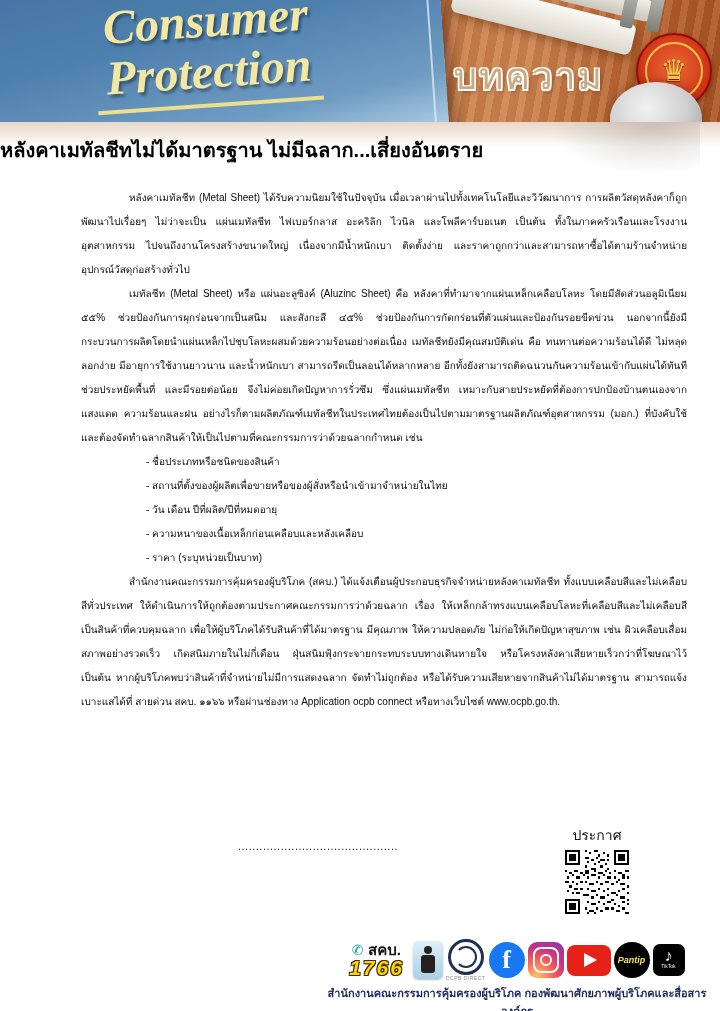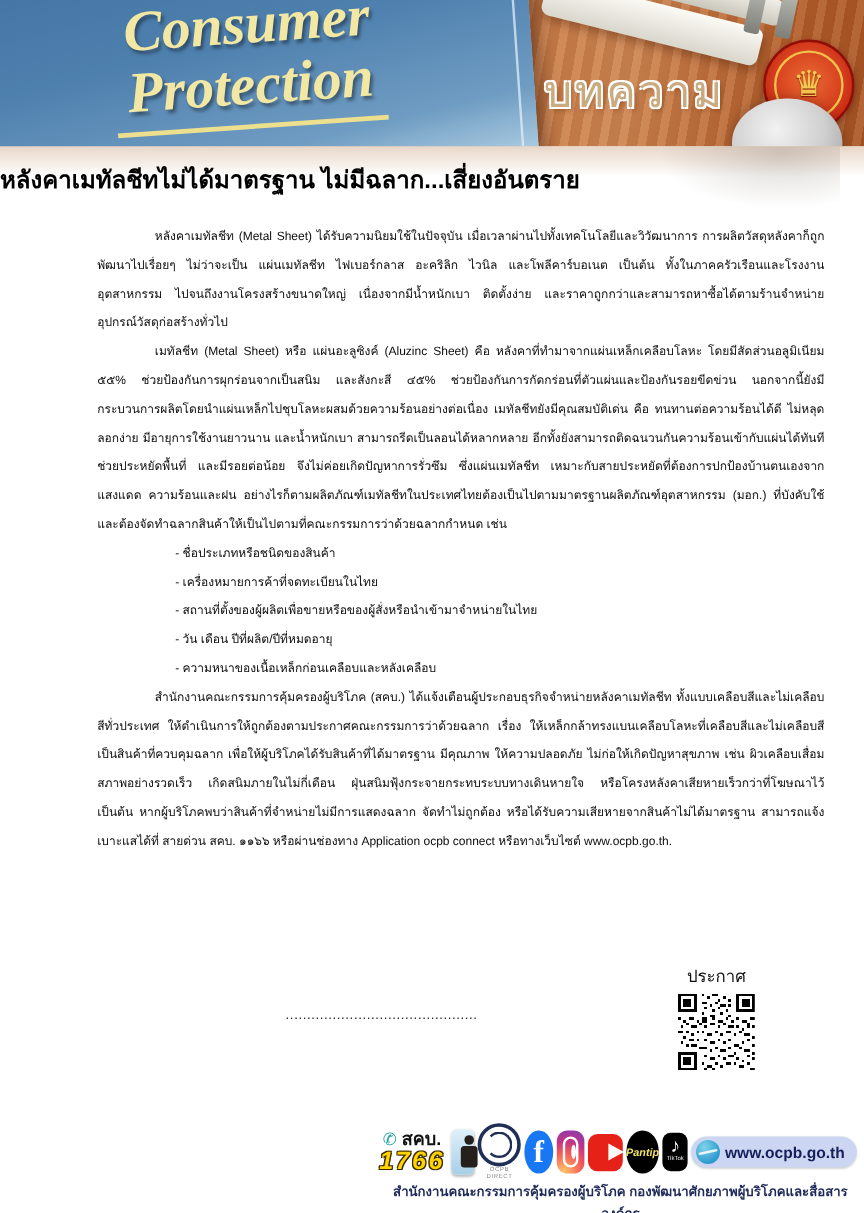--- a/index.html
+++ b/index.html
@@ -87,21 +87,21 @@
     font-size:10px; line-height:24px; text-align:justify; color:#0a0a0a;margin-left:24px;
   }
   .body-text p { text-indent:48px; margin:0; }
   .bullet { margin-left:65px; }
 
   
   .divider-dots {
     position:absolute; top:840px; left:238px; width:160px;
     font-size:11px; letter-spacing:0.5px; color:#222; overflow:hidden; white-space:nowrap;
   }
-  .publish-block { position:absolute; top:802px; right:88px; width:70px; text-align:center; }
+  .publish-block { position:absolute; top:824px; right:88px; width:70px; text-align:center; }
   .publish-label { font-size:14px; color:#111; margin-bottom:4px; }
   .qr { width:64px; height:64px; display:block; margin:0 auto; }
 
   
   .footer { position:absolute; top:938px; right:2px; width:402px; }
   .icons-row { display:flex; align-items:center; justify-content:center; gap:3px; height:44px; padding-right:4px; }
   .org-text { margin-top:2px; text-align:center; font-size:11px; font-weight:bold; color:#1e2a5a; }
 
   .hotline { width:62px; text-align:center; line-height:1; margin-right:2px; }
   .hotline-top { font-size:15px; font-weight:bold; color:#111; white-space:nowrap; }
@@ -165,24 +165,24 @@
   </div>
 
   <div class="title-band">
     <div class="doc-title">หลังคาเมทัลชีทไม่ได้มาตรฐาน ไม่มีฉลาก...เสี่ยงอันตราย</div>
   </div>
 
   <div class="body-text">
     <p>หลังคาเมทัลชีท (Metal Sheet) ได้รับความนิยมใช้ในปัจจุบัน เมื่อเวลาผ่านไปทั้งเทคโนโลยีและวิวัฒนาการ การผลิตวัสดุหลังคาก็ถูกพัฒนาไปเรื่อยๆ ไม่ว่าจะเป็น แผ่นเมทัลชีท ไฟเบอร์กลาส อะคริลิก ไวนิล และโพลีคาร์บอเนต เป็นต้น ทั้งในภาคครัวเรือนและโรงงานอุตสาหกรรม ไปจนถึงงานโครงสร้างขนาดใหญ่ เนื่องจากมีน้ำหนักเบา ติดตั้งง่าย และราคาถูกกว่าและสามารถหาซื้อได้ตามร้านจำหน่ายอุปกรณ์วัสดุก่อสร้างทั่วไป</p>
     <p>เมทัลชีท (Metal Sheet) หรือ แผ่นอะลูซิงค์ (Aluzinc Sheet) คือ หลังคาที่ทำมาจากแผ่นเหล็กเคลือบโลหะ โดยมีสัดส่วนอลูมิเนียม ๕๕% ช่วยป้องกันการผุกร่อนจากเป็นสนิม และสังกะสี ๔๕% ช่วยป้องกันการกัดกร่อนที่ตัวแผ่นและป้องกันรอยขีดข่วน นอกจากนี้ยังมีกระบวนการผลิตโดยนำแผ่นเหล็กไปชุบโลหะผสมด้วยความร้อนอย่างต่อเนื่อง เมทัลชีทยังมีคุณสมบัติเด่น คือ ทนทานต่อความร้อนได้ดี ไม่หลุดลอกง่าย มีอายุการใช้งานยาวนาน และน้ำหนักเบา สามารถรีดเป็นลอนได้หลากหลาย อีกทั้งยังสามารถติดฉนวนกันความร้อนเข้ากับแผ่นได้ทันที ช่วยประหยัดพื้นที่ และมีรอยต่อน้อย จึงไม่ค่อยเกิดปัญหาการรั่วซึม ซึ่งแผ่นเมทัลชีท เหมาะกับสายประหยัดที่ต้องการปกป้องบ้านตนเองจากแสงแดด ความร้อนและฝน อย่างไรก็ตามผลิตภัณฑ์เมทัลชีทในประเทศไทยต้องเป็นไปตามมาตรฐานผลิตภัณฑ์อุตสาหกรรม (มอก.) ที่บังคับใช้และต้องจัดทำฉลากสินค้าให้เป็นไปตามที่คณะกรรมการว่าด้วยฉลากกำหนด เช่น</p>
     <div class="bullet">- ชื่อประเภทหรือชนิดของสินค้า</div>
-    <div class="bullet">- เครื่องหมายการค้าที่จดทะเบียนในไทย</div>
     <div class="bullet">- สถานที่ตั้งของผู้ผลิตเพื่อขายหรือของผู้สั่งหรือนำเข้ามาจำหน่ายในไทย</div>
     <div class="bullet">- วัน เดือน ปีที่ผลิต/ปีที่หมดอายุ</div>
     <div class="bullet">- ความหนาของเนื้อเหล็กก่อนเคลือบและหลังเคลือบ</div>
+    <div class="bullet">- ราคา (ระบุหน่วยเป็นบาท)</div>
     <p>สำนักงานคณะกรรมการคุ้มครองผู้บริโภค (สคบ.) ได้แจ้งเตือนผู้ประกอบธุรกิจจำหน่ายหลังคาเมทัลชีท ทั้งแบบเคลือบสีและไม่เคลือบสีทั่วประเทศ ให้ดำเนินการให้ถูกต้องตามประกาศคณะกรรมการว่าด้วยฉลาก เรื่อง ให้เหล็กกล้าทรงแบนเคลือบโลหะที่เคลือบสีและไม่เคลือบสีเป็นสินค้าที่ควบคุมฉลาก เพื่อให้ผู้บริโภคได้รับสินค้าที่ได้มาตรฐาน มีคุณภาพ ให้ความปลอดภัย ไม่ก่อให้เกิดปัญหาสุขภาพ เช่น ผิวเคลือบเสื่อมสภาพอย่างรวดเร็ว เกิดสนิมภายในไม่กี่เดือน ฝุ่นสนิมฟุ้งกระจายกระทบระบบทางเดินหายใจ หรือโครงหลังคาเสียหายเร็วกว่าที่โฆษณาไว้ เป็นต้น หากผู้บริโภคพบว่าสินค้าที่จำหน่ายไม่มีการแสดงฉลาก จัดทำไม่ถูกต้อง หรือได้รับความเสียหายจากสินค้าไม่ได้มาตรฐาน สามารถแจ้งเบาะแสได้ที่ สายด่วน สคบ. ๑๑๖๖ หรือผ่านช่องทาง Application ocpb connect หรือทางเว็บไซต์ www.ocpb.go.th.</p>
   </div>
 
   <div class="divider-dots">....................................................................</div>
 
   <div class="publish-block">
     <div class="publish-label">ประกาศ</div>
     <svg class="qr" viewBox="0 0 29 29" shape-rendering="crispEdges">
       <rect width="29" height="29" fill="#fff"></rect>
       <g fill="#000">
@@ -221,21 +221,17 @@
         <div class="direct-caption">OCPB DIRECT</div>
       </div>
       <div class="fb">f</div>
       <div class="ig"></div>
       <div class="yt"></div>
       <div class="pantip">Pantip</div>
       <div class="tiktok">
         <span class="note">♪</span>
         <span class="cap">TikTok</span>
       </div>
-      <div class="site-pill">
-        <div class="globe"></div>
-        <span class="site-url">www.ocpb.go.th</span>
-      </div>
     </div>
     <div class="org-text">สำนักงานคณะกรรมการคุ้มครองผู้บริโภค กองพัฒนาศักยภาพผู้บริโภคและสื่อสารองค์กร</div>
   </div>
 
 </div>
 
 </body></html>

